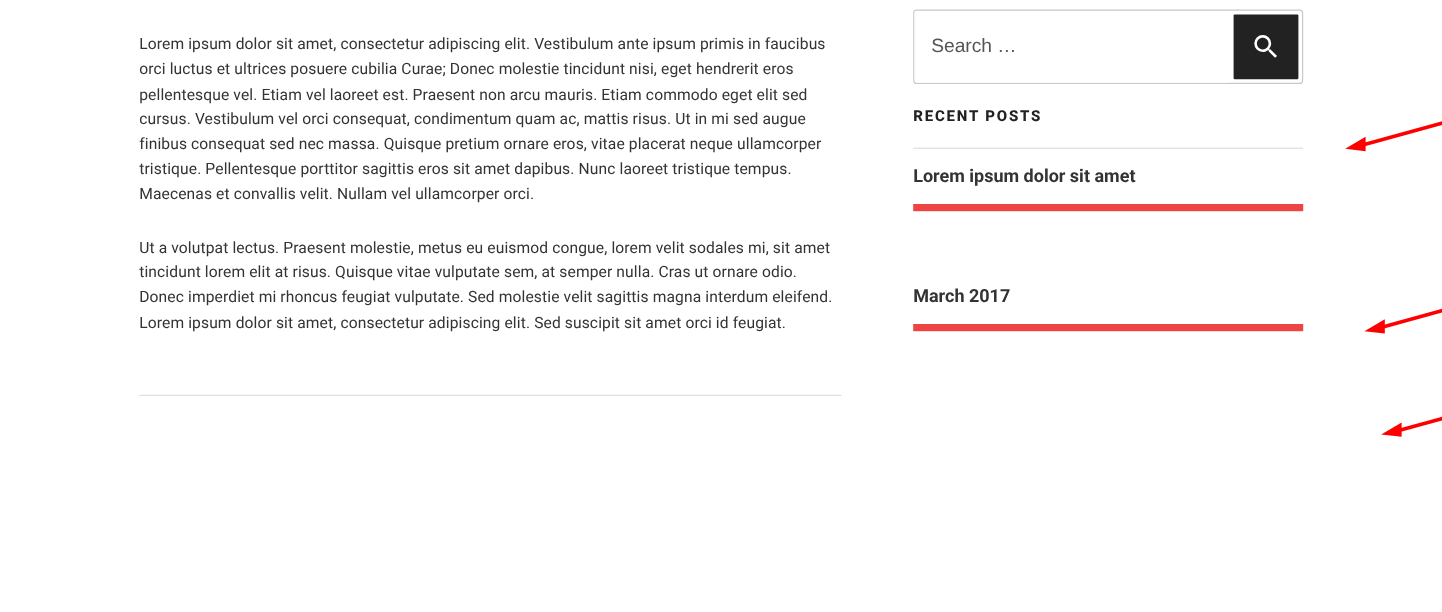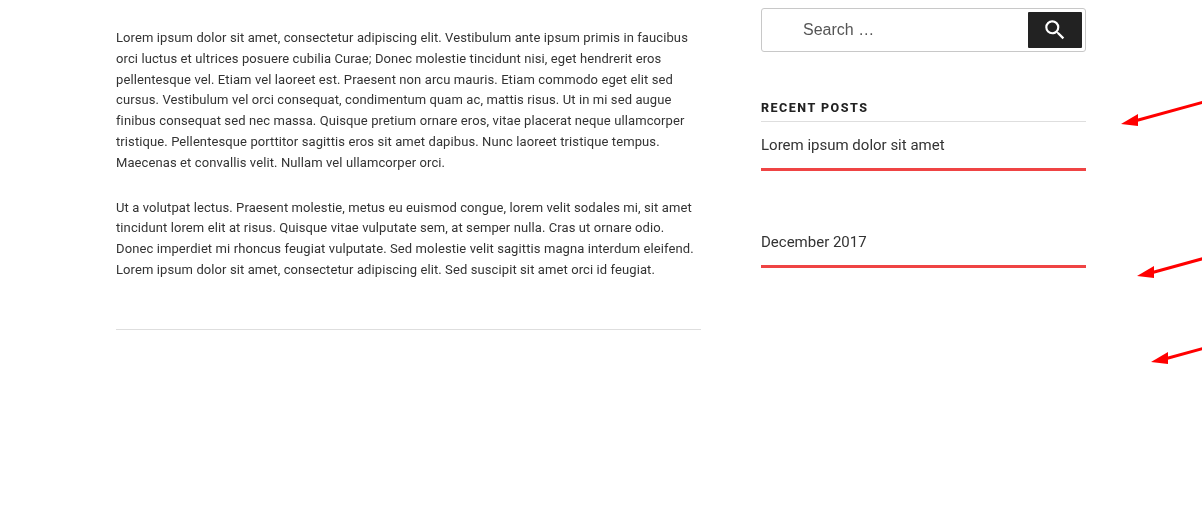--- a/index.html
+++ b/index.html
@@ -38,23 +38,22 @@
     }
     .sidebar {
       flex: 0 0 325px;
       padding-top: 8px;
     }
     .search-form {
       display: flex;
       border: 1px solid #c8c8c8;
       border-radius: 3px;
       overflow: hidden;
-      height: 44px;
-      margin-bottom: 48px;
-      padding-left: 27px;
+      height: 62px;
+      margin-bottom: 20px;
     }
     .search-input {
       flex: 1;
       border: none;
       outline: none;
       font-size: 16px;
       padding: 0 14px;
       color: #333;
     }
     .search-input::placeholder {
@@ -78,28 +77,29 @@
     }
     .widget {
       margin-bottom: 48px;
     }
     .widget-title {
       font-size: 12.5px;
       font-weight: 800;
       letter-spacing: 1.5px;
       color: #222;
       text-transform: uppercase;
-      padding-bottom: 6px;
+      padding-bottom: 18px;
       border-bottom: 1px solid #dedede;
     }
     .widget-list {
       list-style: none;
     }
     .widget-list li {
-      border-bottom: 3px solid #ef4444;
+      border-bottom: 6px solid #ef4444;
+      font-weight: bold;
     }
     .widget-list a {
       display: block;
       padding: 14px 0;
       font-size: 15px;
       color: #333;
       text-decoration: none;
     }
     .annotation {
       position: absolute;
@@ -137,21 +137,21 @@
       <ul class="widget-list">
         <li>
           <a href="#">Lorem ipsum dolor sit amet</a>
         </li>
       </ul>
     </section>
 
     <section class="widget">
       <ul class="widget-list">
         <li>
-          <a href="#">December 2017</a>
+          <a href="#">March 2017</a>
         </li>
       </ul>
     </section>
 
 
   </aside>
 
   <div class="annotation arrow1">
     <svg width="100" height="40" viewBox="0 0 100 40">
       <line x1="95" y1="8" x2="15" y2="30" stroke="#ff0000" stroke-width="3"></line>

